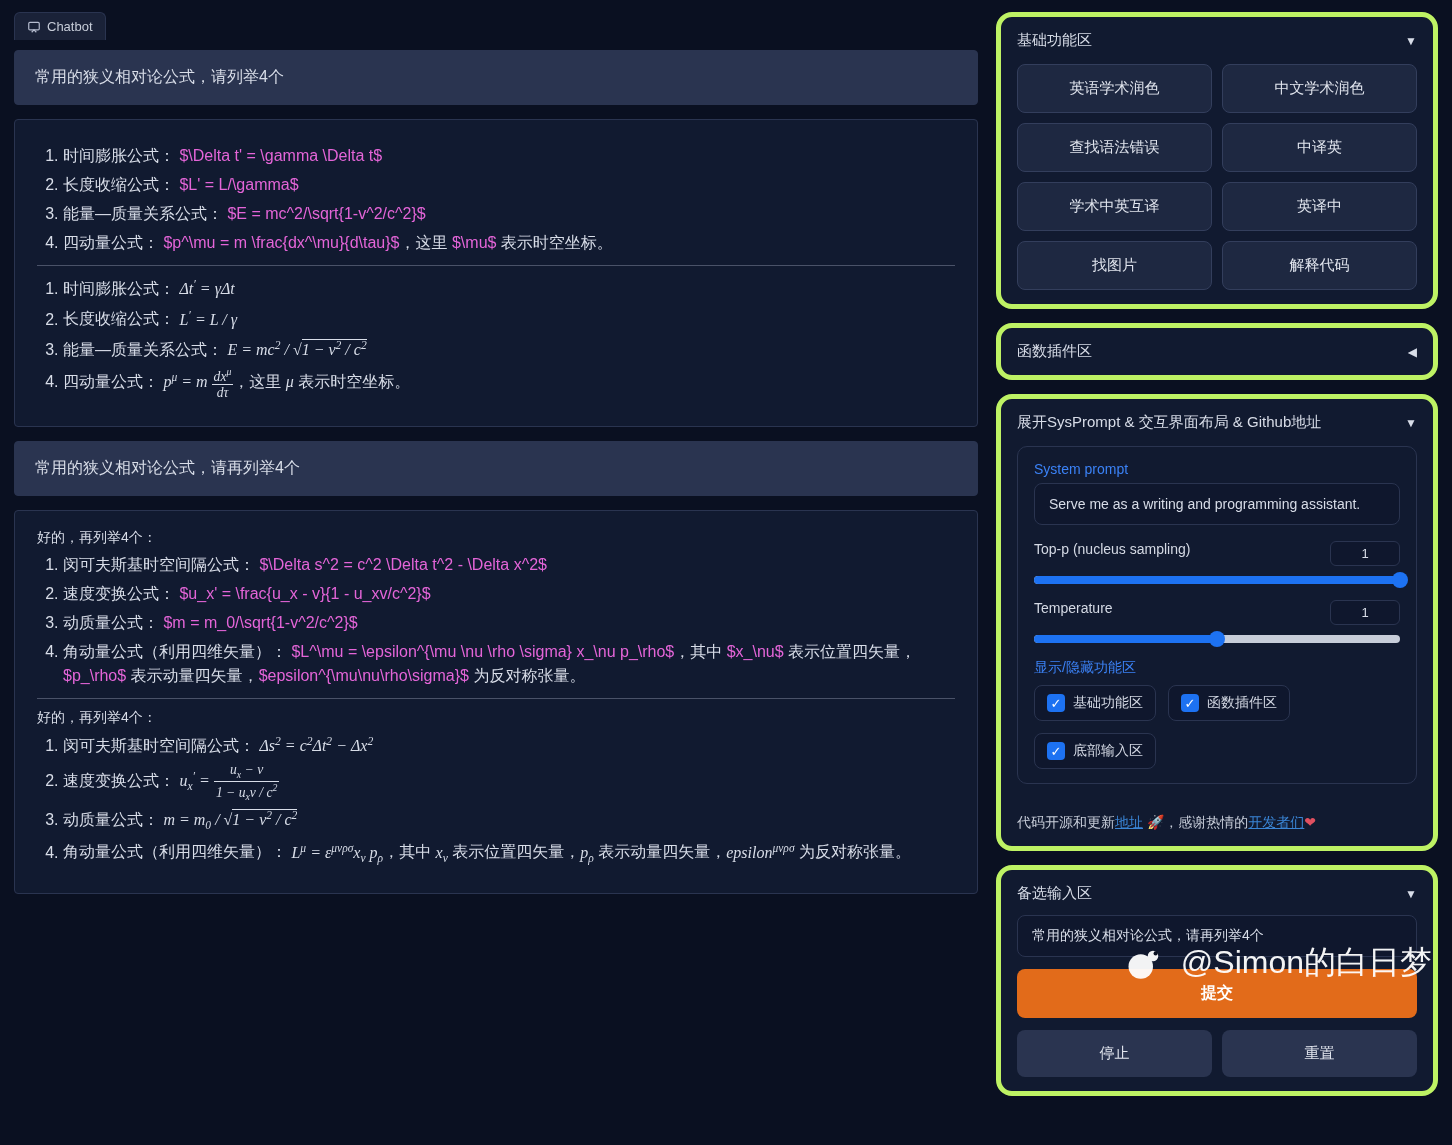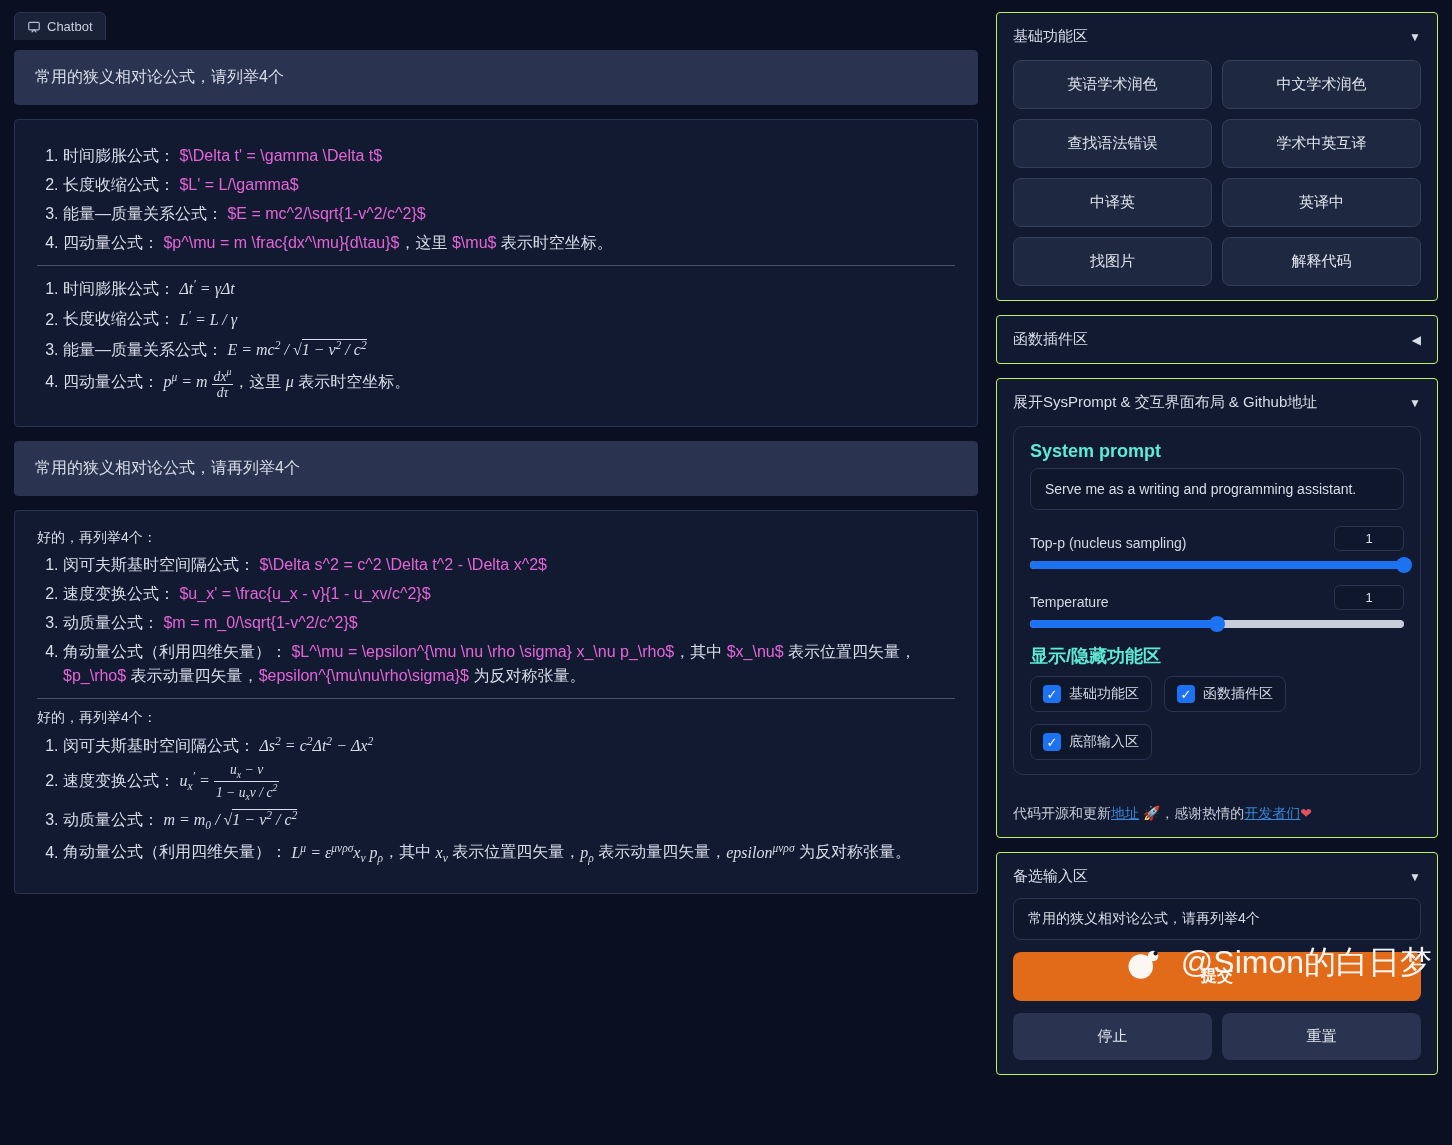--- a/index.html
+++ b/index.html
@@ -83,22 +83,22 @@
   line-height: 1;
 }
 .frac .num { display: block; border-bottom: 1px solid #d8dde8; padding: 0 2px 1px; }
 .frac .den { display: block; padding: 1px 2px 0; }
 .sqrt { border-top: 1px solid #d8dde8; padding-top: 1px; }
 .sqrt-sym::before { content: "√"; }
 
 
 .panel {
   background: #111a30;
-  border: 1px solid #bef264;
-  border-radius: 4px;
+  border: 5px solid #bef264;
+  border-radius: 16px;
   padding: 14px 16px;
 }
 .panel-head {
   display: flex;
   justify-content: space-between;
   align-items: center;
   font-size: 15px;
   color: #d8dde8;
   cursor: pointer;
 }
@@ -122,34 +122,34 @@
 }
 .sub-panel {
   background: #111a30;
   border: 1px solid #2a3450;
   border-radius: 10px;
   padding: 14px 16px;
   display: flex;
   flex-direction: column;
   gap: 16px;
 }
-.field-label { font-size: 18px; color: #5eead4; margin-bottom: 6px; font-weight: bold; }
+.field-label { font-size: 14px; color: #3b82f6; margin-bottom: 6px; }
 .text-input, .textarea {
   width: 100%;
   background: #0f172d;
   border: 1px solid #2a3450;
   border-radius: 8px;
   color: #d8dde8;
   padding: 12px 14px;
   font-size: 14px;
   font-family: inherit;
 }
 .slider-row {
   display: flex;
-  align-items: flex-end;
+  align-items: flex-start;
 }
 .slider-label { font-size: 14px; flex: 1; }
 .slider-val {
   width: 70px;
   text-align: center;
   background: #0f172d;
   border: 1px solid #2a3450;
   border-radius: 6px;
   color: #d8dde8;
   padding: 4px 6px;
@@ -332,22 +332,22 @@
 
   <div class="panel">
     <div class="panel-head">
       <span>基础功能区</span>
       <span class="caret">▼</span>
     </div>
     <div class="btn-grid">
       <button class="fn-btn">英语学术润色</button>
       <button class="fn-btn">中文学术润色</button>
       <button class="fn-btn">查找语法错误</button>
+      <button class="fn-btn">中译英</button>
       <button class="fn-btn">学术中英互译</button>
-      <button class="fn-btn">中译英</button>
       <button class="fn-btn">英译中</button>
       <button class="fn-btn">找图片</button>
       <button class="fn-btn">解释代码</button>
     </div>
   </div>
 
   <div class="panel">
     <div class="panel-head">
       <span>函数插件区</span>
       <span class="caret">◀</span>

